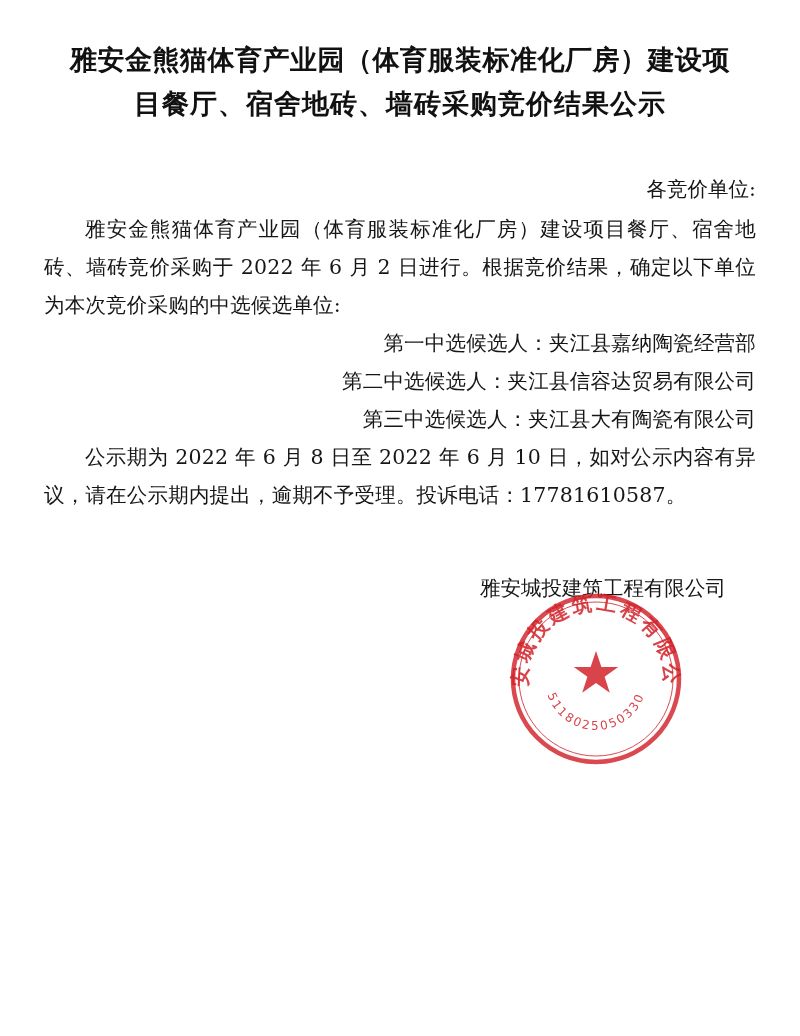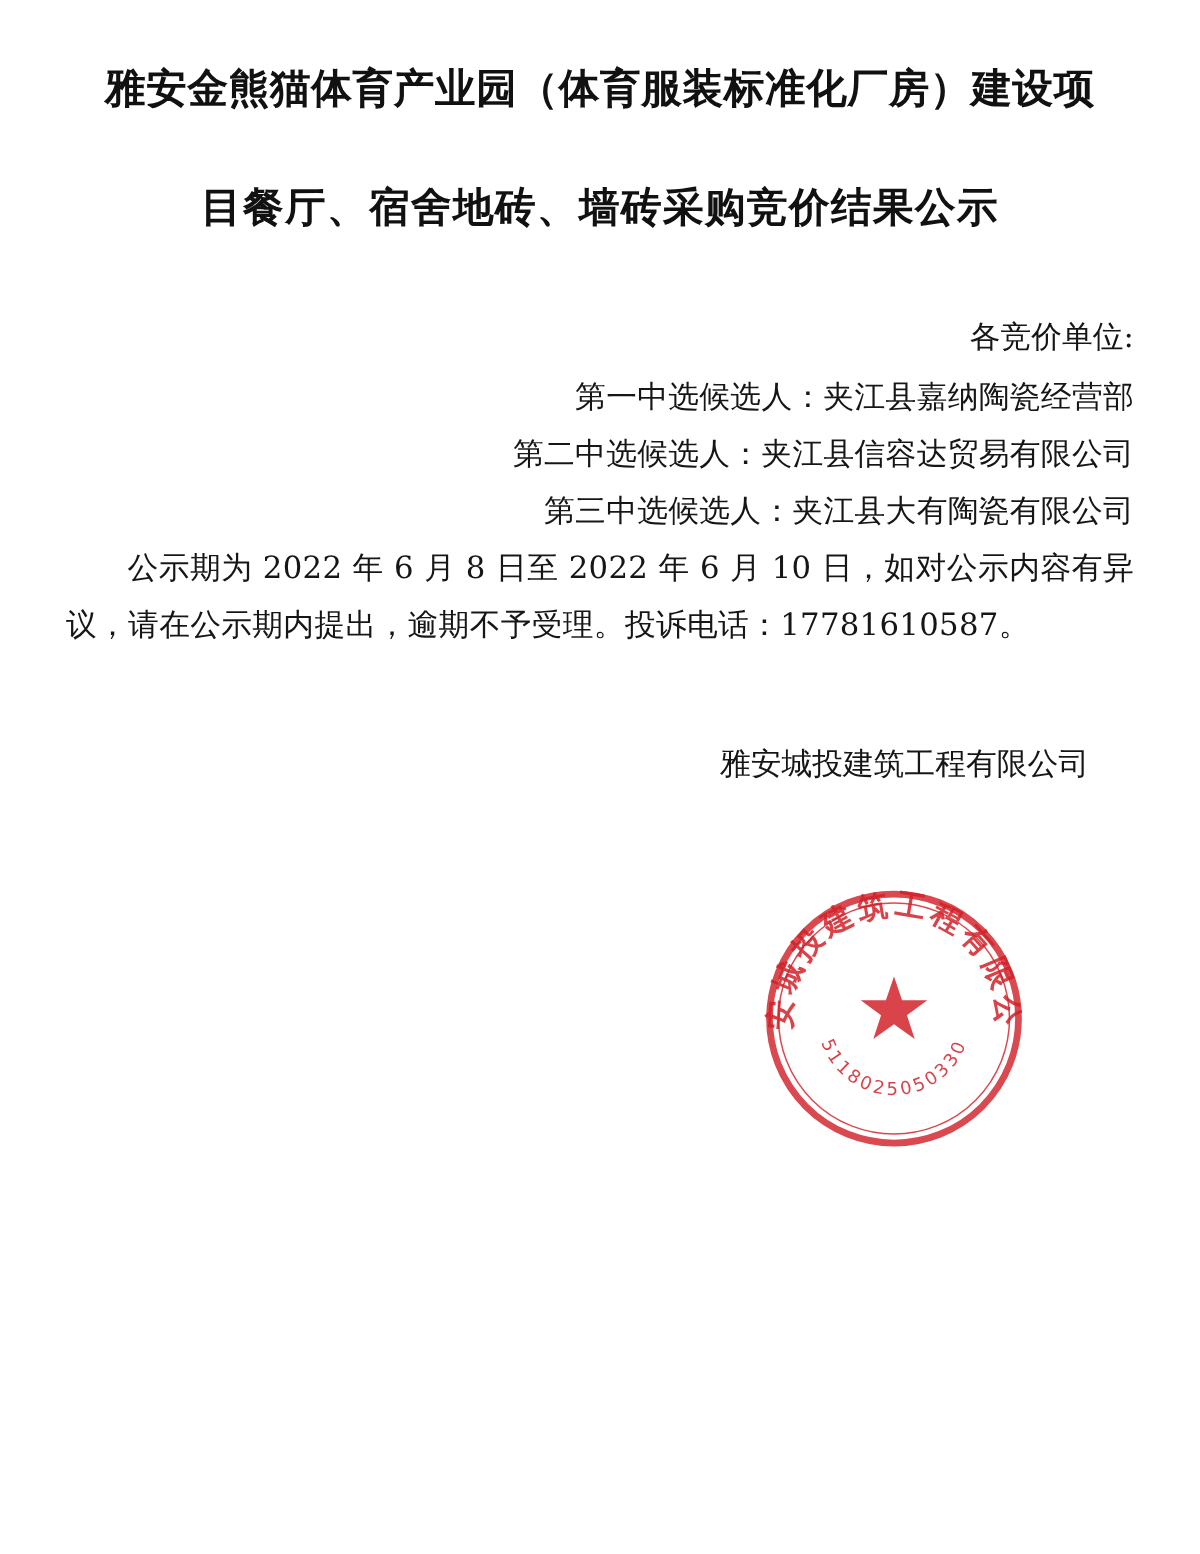--- a/index.html
+++ b/index.html
@@ -34,21 +34,20 @@
     color: #111;
     margin: 0;
     padding: 0 6px;
   }
   .doc-title .line {
     display: block;
     white-space: nowrap;
   }
   .doc-title .line2 {
     letter-spacing: 1px;
-    margin-top: 35px;
   }
 
   .body-block {
     margin-top: 44px;
     font-size: 20.5px;
     line-height: 38px;
     color: #161616;
   }
 
   .salutation {
@@ -117,20 +116,21 @@
 
   <h1 class="doc-title">
     <span class="line line1">雅安金熊猫体育产业园（体育服装标准化厂房）建设项</span>
     <span class="line line2">目餐厅、宿舍地砖、墙砖采购竞价结果公示</span>
   </h1>
 
   <div class="body-block">
 
     <p class="salutation">各竞价单位:</p>
 
+    <p class="para">雅安金熊猫体育产业园（体育服装标准化厂房）建设项目餐厅、宿舍地砖、墙砖竞价采购于 2022 年 6 月 2 日进行。根据竞价结果，确定以下单位为本次竞价采购的中选候选单位:</p>
 
     <p class="candidate">第一中选候选人：夹江县嘉纳陶瓷经营部</p>
     <p class="candidate">第二中选候选人：夹江县信容达贸易有限公司</p>
     <p class="candidate">第三中选候选人：夹江县大有陶瓷有限公司</p>
 
     <p class="notice">公示期为 2022 年 6 月 8 日至 2022 年 6 月 10 日，如对公示内容有异议，请在公示期内提出，逾期不予受理。投诉电话：17781610587。</p>
 
     <div class="sign-block">
       <span class="sign-org">雅安城投建筑工程有限公司</span>
     </div>

